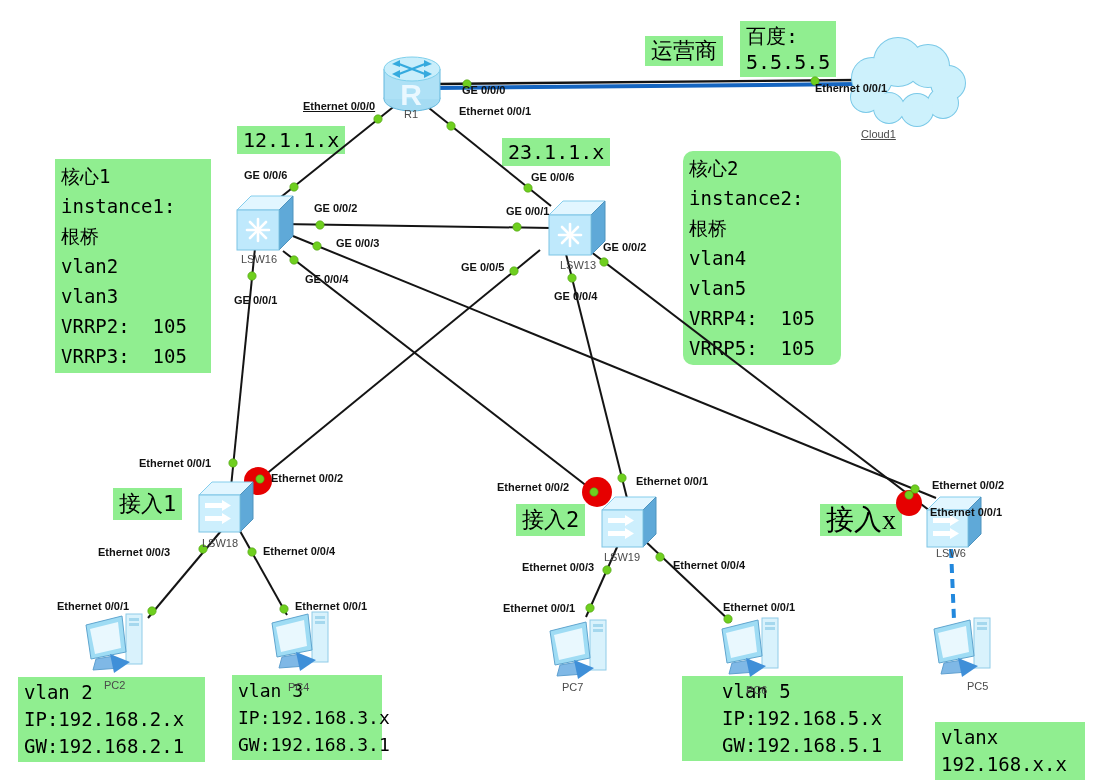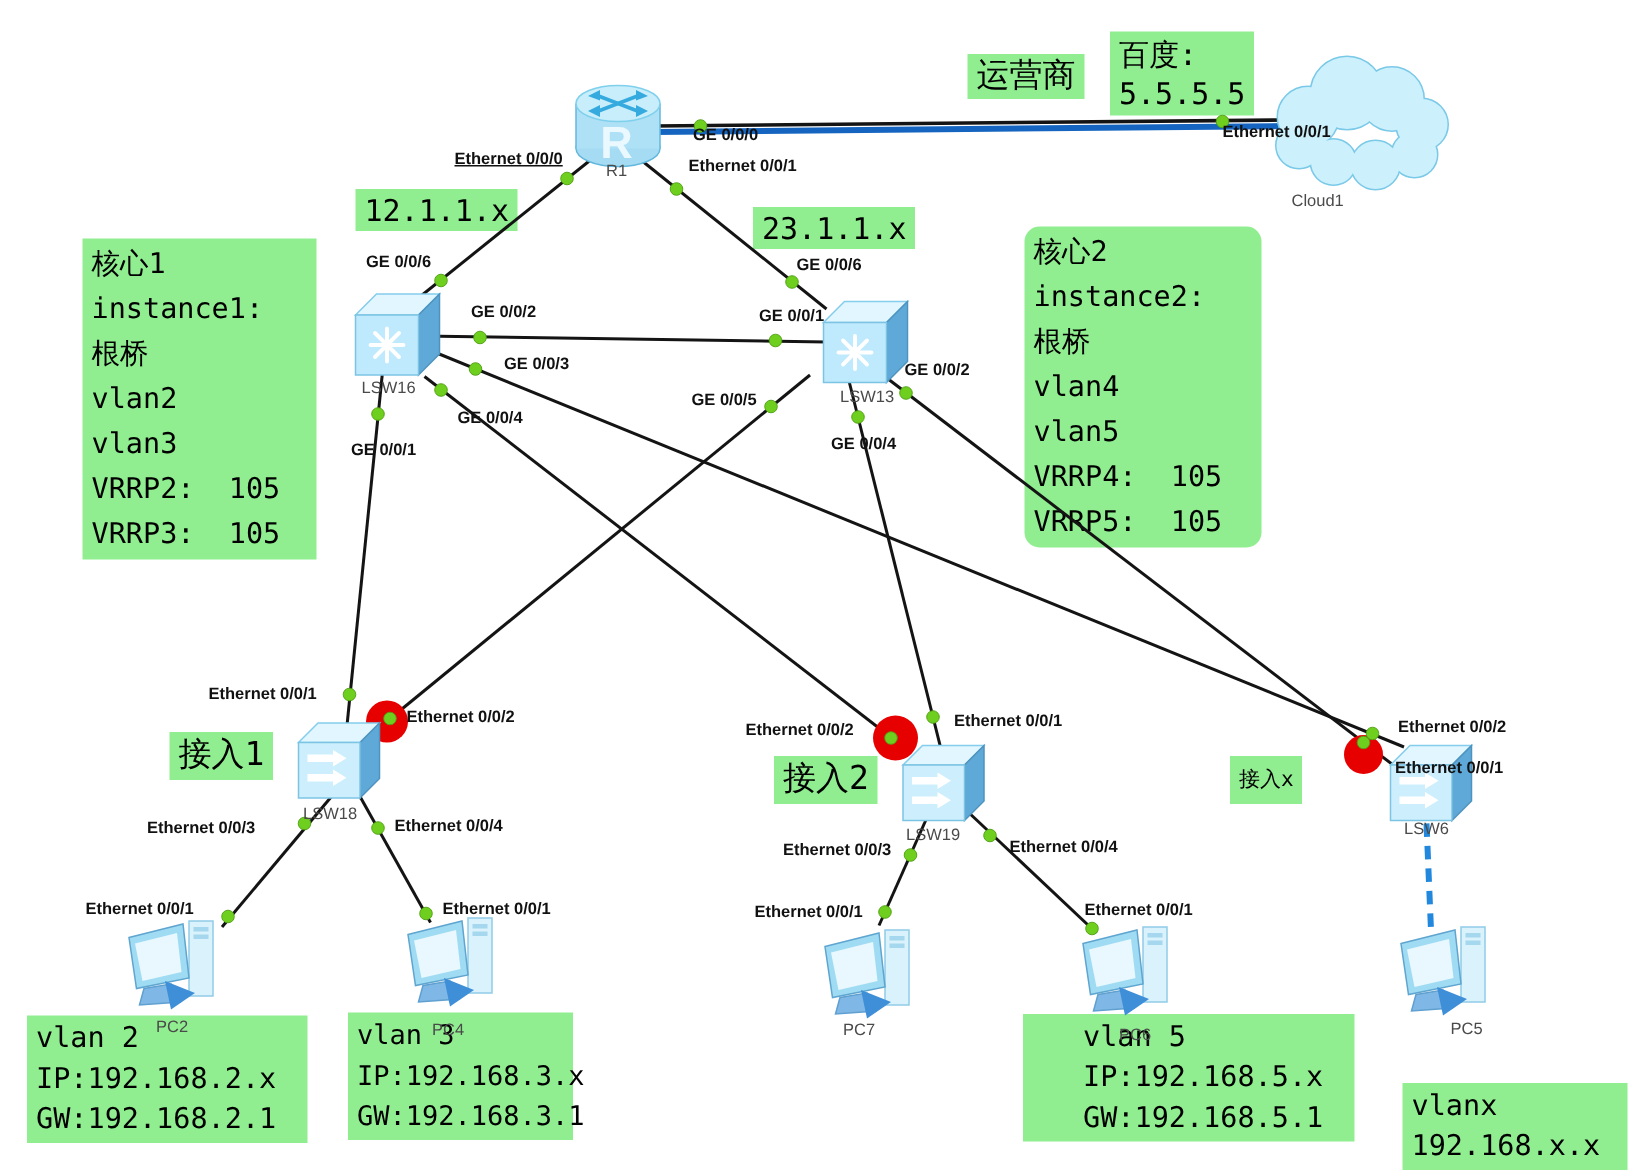--- a/index.html
+++ b/index.html
@@ -33,21 +33,21 @@
 VRRP3:  105</div>
   <div class="ann" style="left:683px;top:151px;width:146px;font-size:19px;line-height:30px;border-radius:10px;">核心2
 instance2:
 根桥
 vlan4
 vlan5
 VRRP4:  105
 VRRP5:  105</div>
   <div class="ann" style="left:113px;top:488px;font-size:22px;line-height:28px;">接入1</div>
   <div class="ann" style="left:516px;top:504px;font-size:22px;line-height:28px;">接入2</div>
-  <div class="ann" style="left:820px;top:504px;font-size:14px;line-height:28px;">接入x</div>
+  <div class="ann" style="left:820px;top:504px;font-size:28px;line-height:28px;font-family:Liberation Serif, serif;">接入x</div>
   <div class="ann" style="left:18px;top:677px;width:175px;font-size:19px;line-height:27px;">vlan 2
 IP:192.168.2.x
 GW:192.168.2.1</div>
   <div class="ann" style="left:232px;top:675px;width:138px;font-size:18px;line-height:27px;">vlan 3
 IP:192.168.3.x
 GW:192.168.3.1</div>
   <div class="ann" style="left:682px;top:676px;width:175px;font-size:19px;line-height:27px;padding-left:40px;">vlan 5
 IP:192.168.5.x
 GW:192.168.5.1</div>
   <div class="ann" style="left:935px;top:682px;width:138px;font-size:19px;line-height:27px;margin-top:40px;">vlanx
@@ -220,21 +220,21 @@
   <div class="pl" style="left:522px;top:561px;">Ethernet 0/0/3</div>
   <div class="pl" style="left:673px;top:559px;">Ethernet 0/0/4</div>
   <div class="pl" style="left:932px;top:479px;">Ethernet 0/0/2</div>
   <div class="pl" style="left:930px;top:506px;">Ethernet 0/0/1</div>
   <div class="pl" style="left:57px;top:600px;">Ethernet 0/0/1</div>
   <div class="pl" style="left:295px;top:600px;">Ethernet 0/0/1</div>
   <div class="pl" style="left:503px;top:602px;">Ethernet 0/0/1</div>
   <div class="pl" style="left:723px;top:601px;">Ethernet 0/0/1</div>
 
   <div class="dn" style="left:404px;top:108px;">R1</div>
-  <div class="dn" style="left:861px;top:128px;">Cloud1</div>
+  <div class="dn" style="left:861px;top:128px;text-decoration:underline;">Cloud1</div>
   <div class="dn" style="left:241px;top:253px;">LSW16</div>
   <div class="dn" style="left:560px;top:259px;">LSW13</div>
   <div class="dn" style="left:202px;top:537px;">LSW18</div>
   <div class="dn" style="left:604px;top:551px;">LSW19</div>
   <div class="dn" style="left:936px;top:547px;">LSW6</div>
   <div class="dn" style="left:104px;top:679px;">PC2</div>
   <div class="dn" style="left:288px;top:681px;">PC4</div>
   <div class="dn" style="left:562px;top:681px;">PC7</div>
   <div class="dn" style="left:746px;top:684px;">PC6</div>
   <div class="dn" style="left:956px;top:680px;padding-left:11px;">PC5</div>

